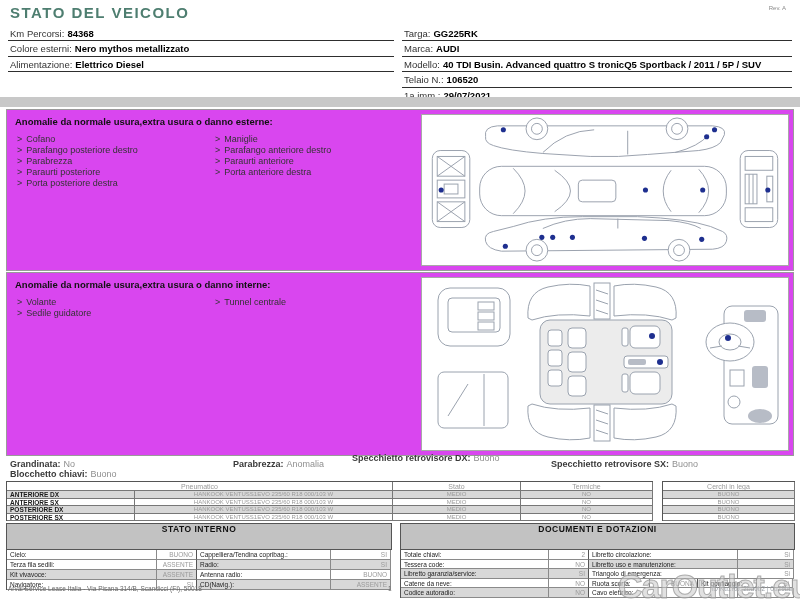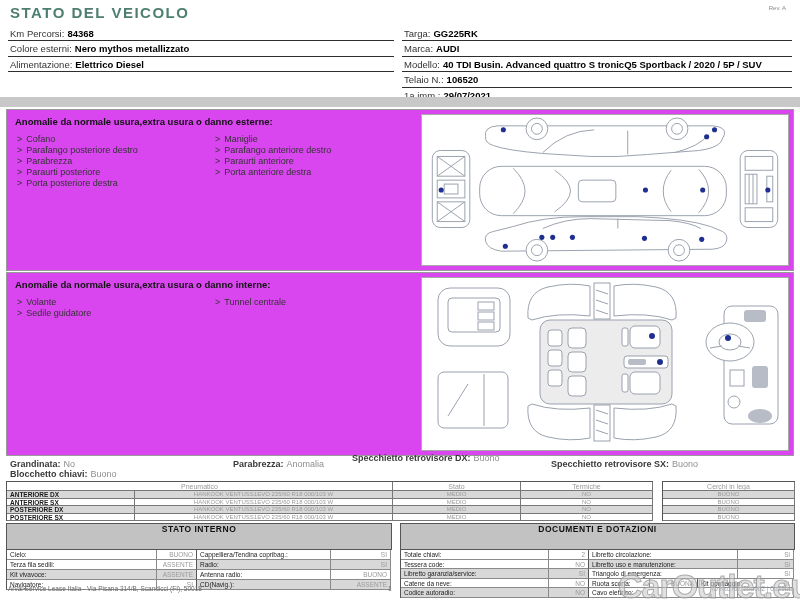--- a/index.html
+++ b/index.html
@@ -96,21 +96,21 @@
 
   <div class="info info-l">
     <div class="irow"><span class="lbl">Km Percorsi:</span><span class="val">84368</span></div>
     <div class="irow"><span class="lbl">Colore esterni:</span><span class="val">Nero mythos metallizzato</span></div>
     <div class="irow"><span class="lbl">Alimentazione:</span><span class="val">Elettrico Diesel</span></div>
   </div>
 
   <div class="info info-r">
     <div class="irow"><span class="lbl">Targa:</span><span class="val">GG225RK</span></div>
     <div class="irow"><span class="lbl">Marca:</span><span class="val">AUDI</span></div>
-    <div class="irow"><span class="lbl">Modello:</span><span class="val">40 TDI Busin. Advanced quattro S tronicQ5 Sportback / 2020 / 5P / SUV</span></div>
+    <div class="irow"><span class="lbl">Modello:</span><span class="val">40 TDI Busin. Advanced quattro S tronicQ5 Sportback / 2011 / 5P / SUV</span></div>
     <div class="irow"><span class="lbl">Telaio N.:</span><span class="val">106520</span></div>
     <div class="irow"><span class="lbl">1a imm.:</span><span class="val">29/07/2021</span></div>
   </div>
 
   <div class="graybar"></div>
 
   <div class="box box-ext">
     <div class="btitle">Anomalie da normale usura,extra usura o danno esterne:</div>
     <div class="cols">
       <div class="col">

